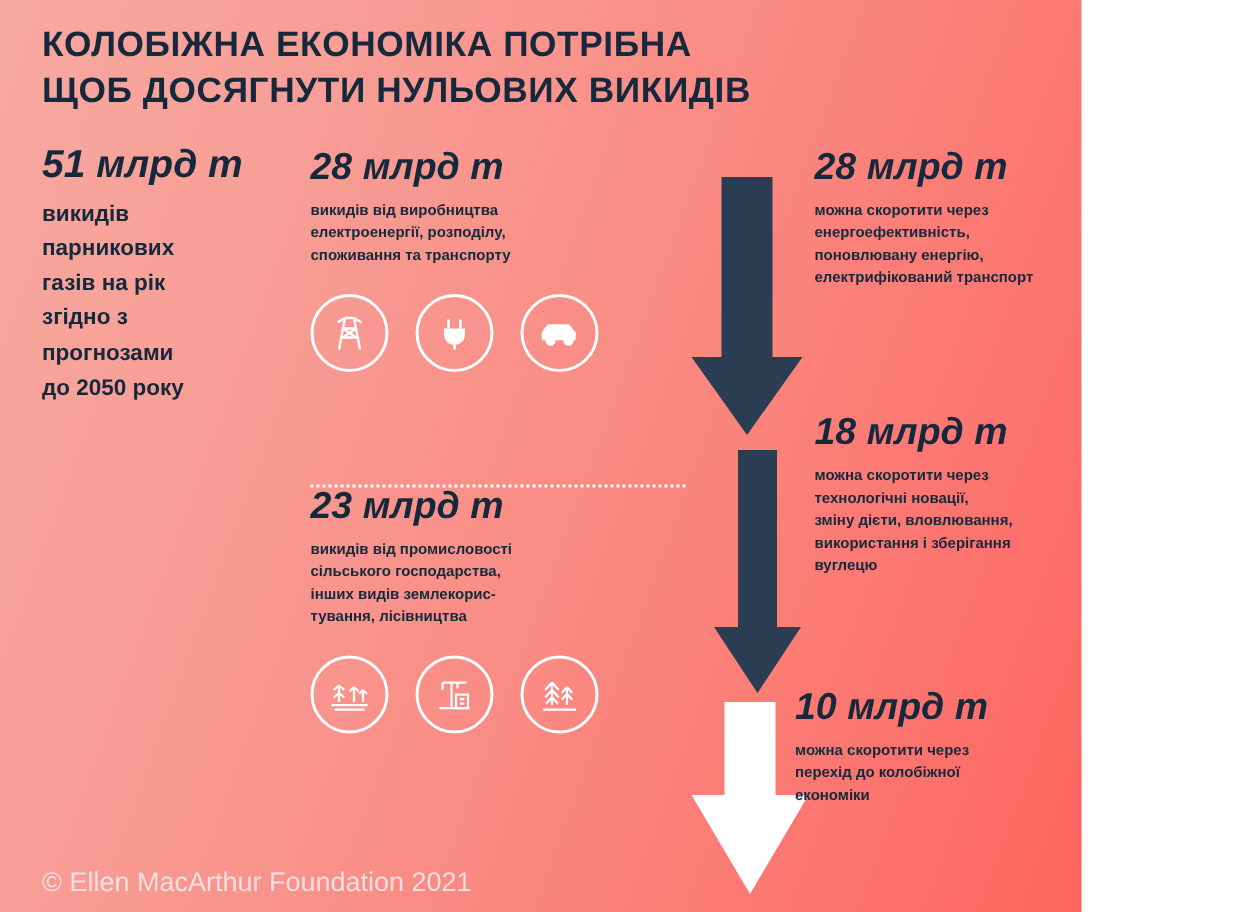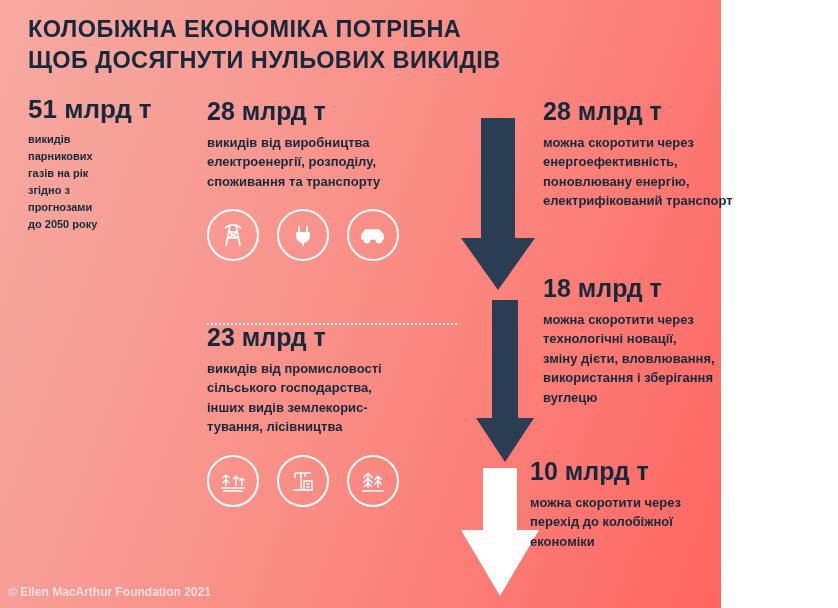--- a/index.html
+++ b/index.html
@@ -33,37 +33,38 @@
     color: #16293c;
     white-space: pre-line;
   }
   
   .figure {
     font-size: 25px;
     font-weight: bold;
     color: #16293c;
     line-height: 1.1;
     margin: 0 0 7px 0;
+    font-style: italic;
   }
   .desc {
-    font-size: 13px;
+    font-size: 10px;
     font-weight: bold;
     line-height: 1.5;
     color: #16293c;
     white-space: pre-line;
   }
   
   .col1 {
     position: absolute;
     left: 28px;
     top: 95px;
     width: 175px;
   }
   .col1 .figure { font-size: 26px; }
-  .col1 .desc { font-size: 11px; line-height: 1.55; }
+  .col1 .desc { font-size: 15px; line-height: 1.55; }
   
   .col2a {
     position: absolute;
     left: 207px;
     top: 98px;
     width: 255px;
   }
   .col2b {
     position: absolute;
     left: 207px;
@@ -118,25 +119,25 @@
   .arrow {
     position: absolute;
   }
   .arrow svg { display: block; }
   .arrow1 { left: 455px; top: 118px; }
   .arrow2 { left: 472px; top: 300px; }
   .arrow3 { left: 455px; top: 468px; }
   
   .footer {
     position: absolute;
-    left: 8px;
+    left: 28px;
     bottom: 9px;
-    font-size: 12px;
+    font-size: 18px;
     color: #f3dfe0;
-    font-weight: bold;
+    font-weight: normal;
   }
 </style>
 </head>
 <body>
 
 <div id="infographic">
 
   <div class="title">КОЛОБІЖНА ЕКОНОМІКА ПОТРІБНА
 ЩОБ ДОСЯГНУТИ НУЛЬОВИХ ВИКИДІВ</div>
 

